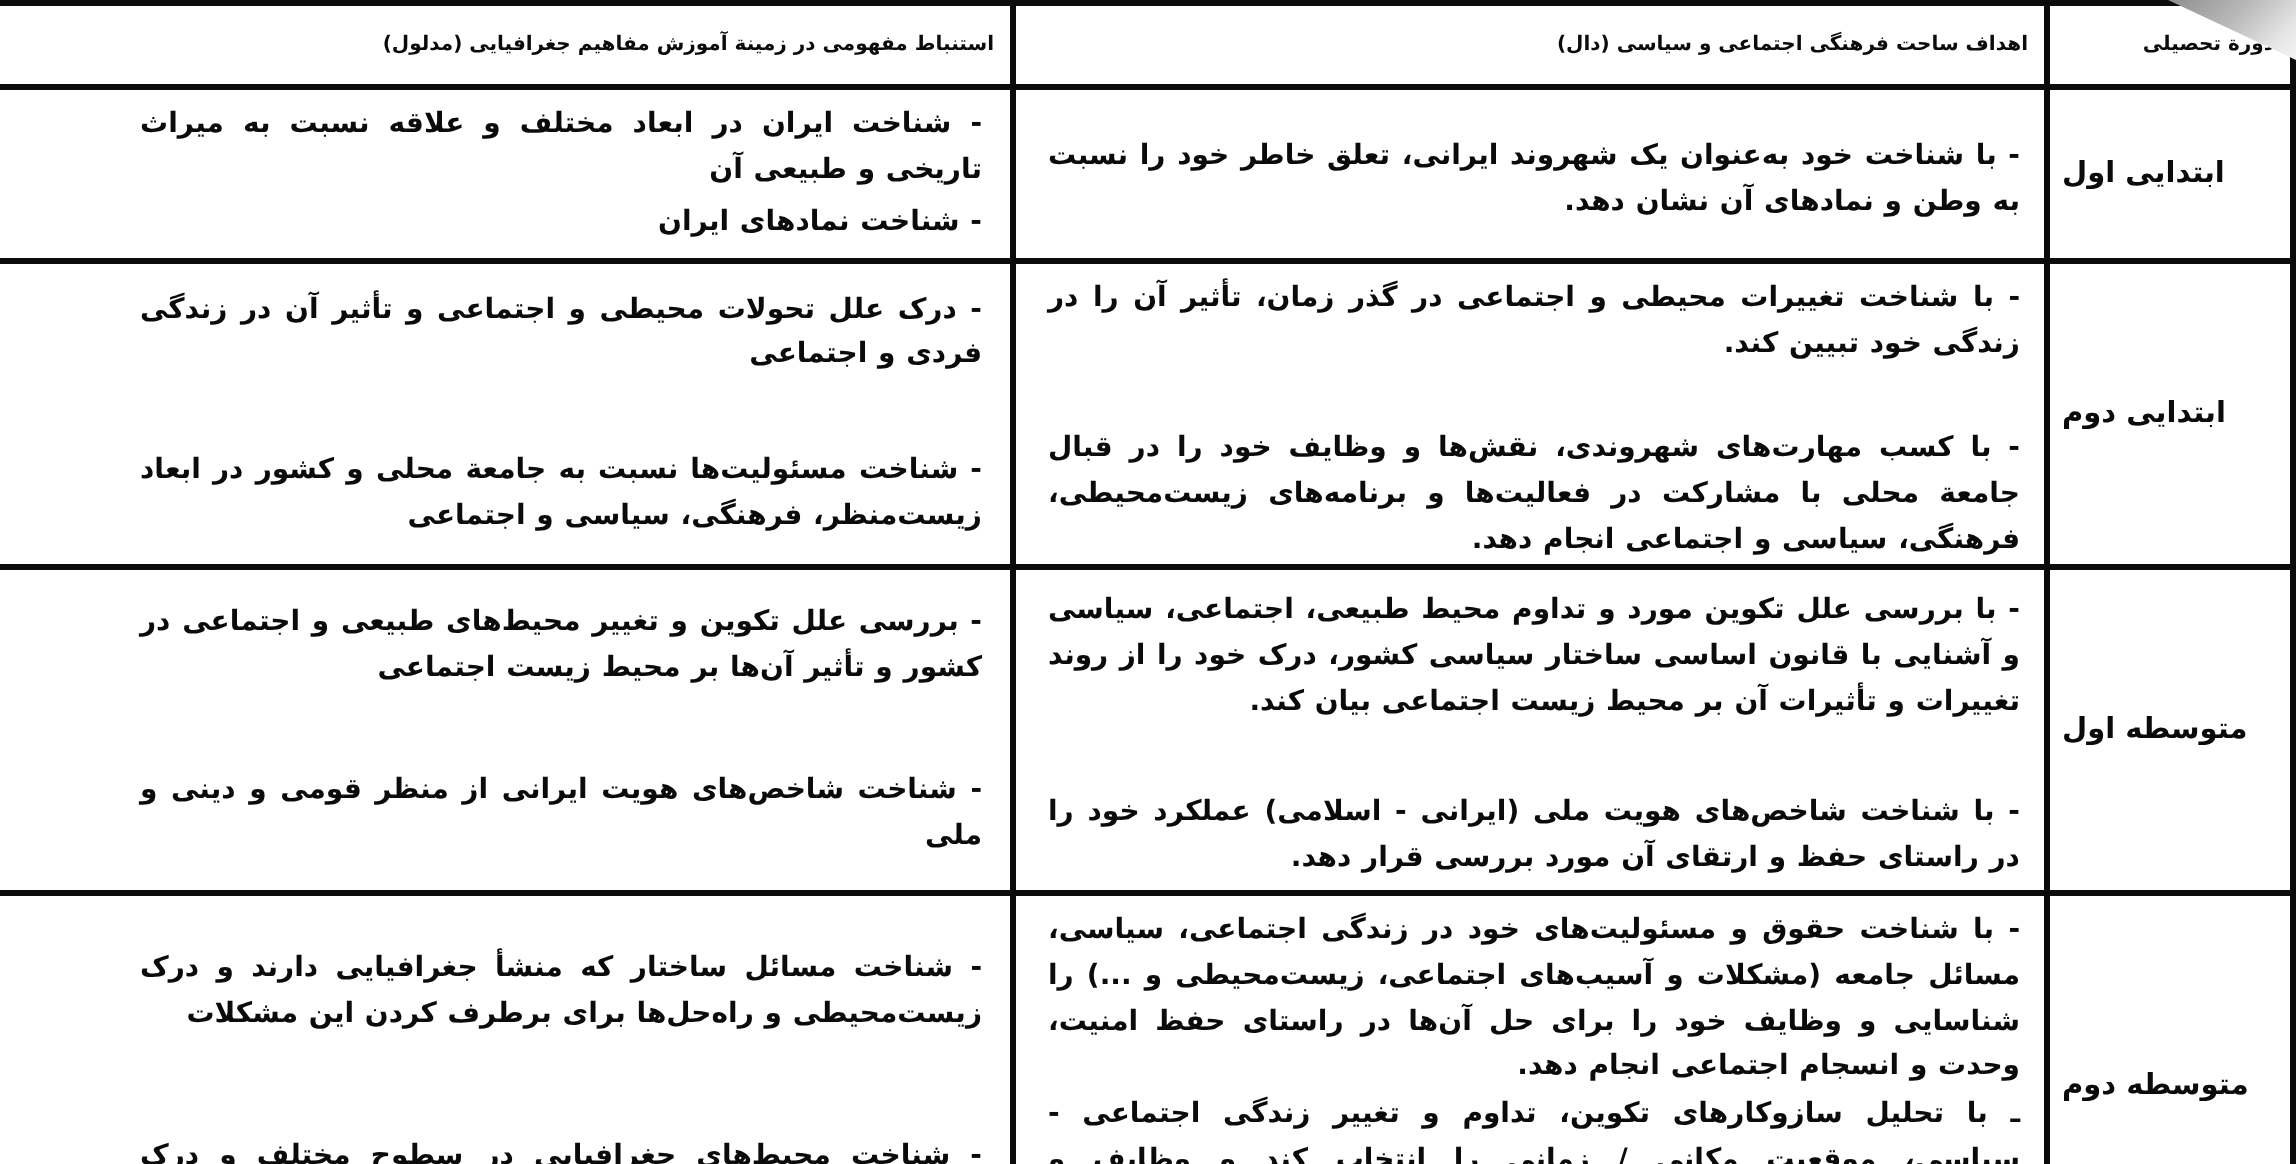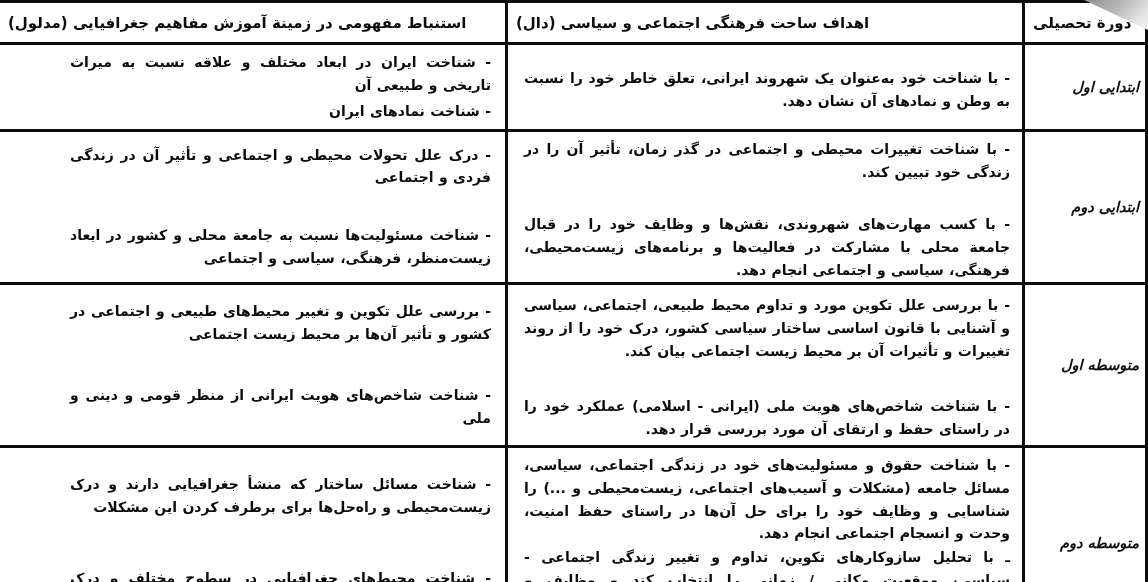--- a/index.html
+++ b/index.html
@@ -23,34 +23,33 @@
     border: 3px solid #0b0b0b;
     vertical-align: middle;
     font-weight: bold;
   }
   col.c-period    { width: 123px; }
   col.c-goals     { width: 517px; }
   col.c-inference { width: 508px; }
 
   thead th {
     height: 42px;
-    font-size: 15px;
-    text-align: left;
+    font-size: 10px;
+    text-align: right;
     padding: 4px 8px;
   }
   tr.r1 { height: 71px; }
   tr.r2 { height: 142px; }
   tr.r3 { height: 163px; }
   tr.r4 { height: 167px; }
 
   td.period {
-    text-align: right;
+    text-align: left;
     font-size: 14.5px;
     padding: 4px 6px;
-    font-style: italic;
   }
   td.content { padding: 0; }
   .cell {
     display: flex;
     flex-direction: column;
     height: 100%;
     padding: 6px 12px 0 16px;
   }
   .cell--center { justify-content: center; gap: 3px; }
   .cell--spread { justify-content: space-evenly; gap: 29px; }

